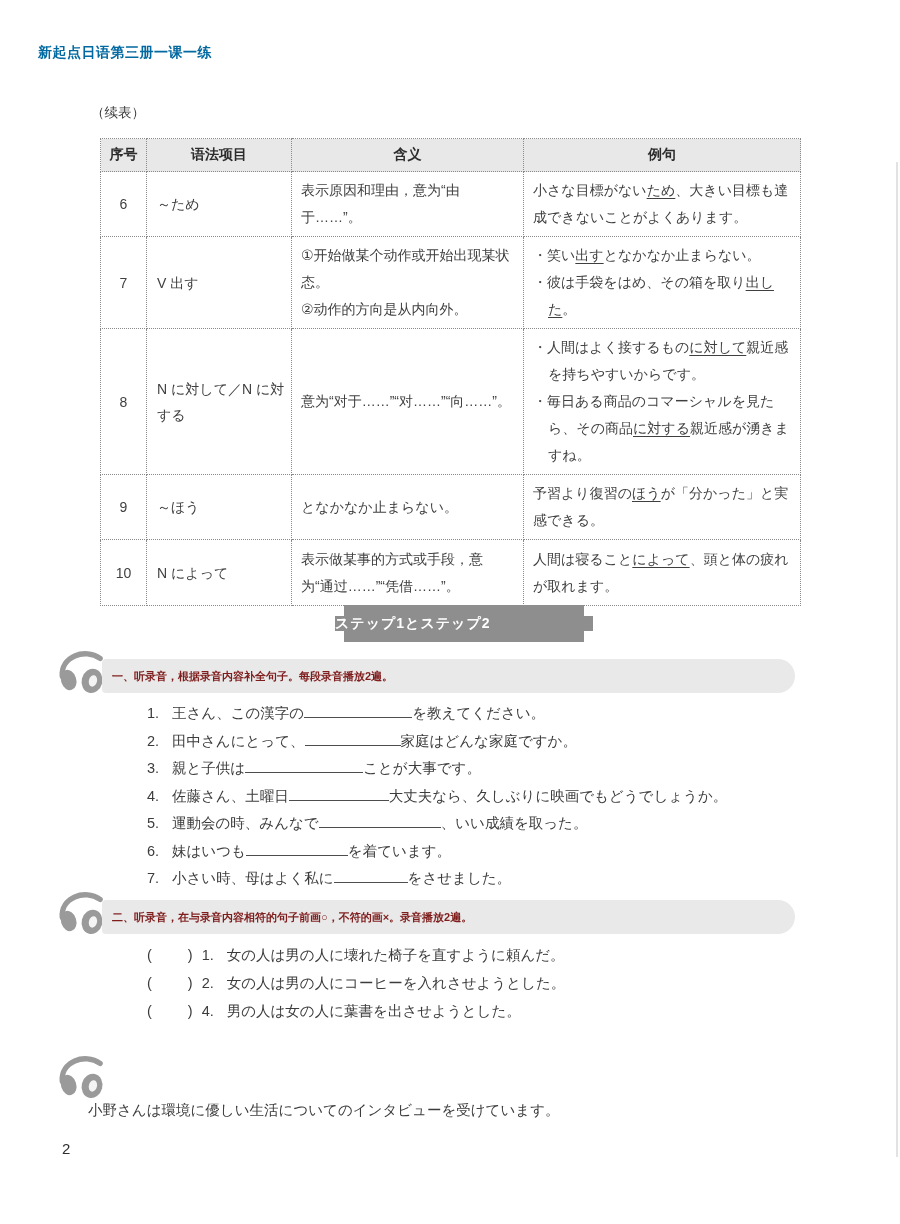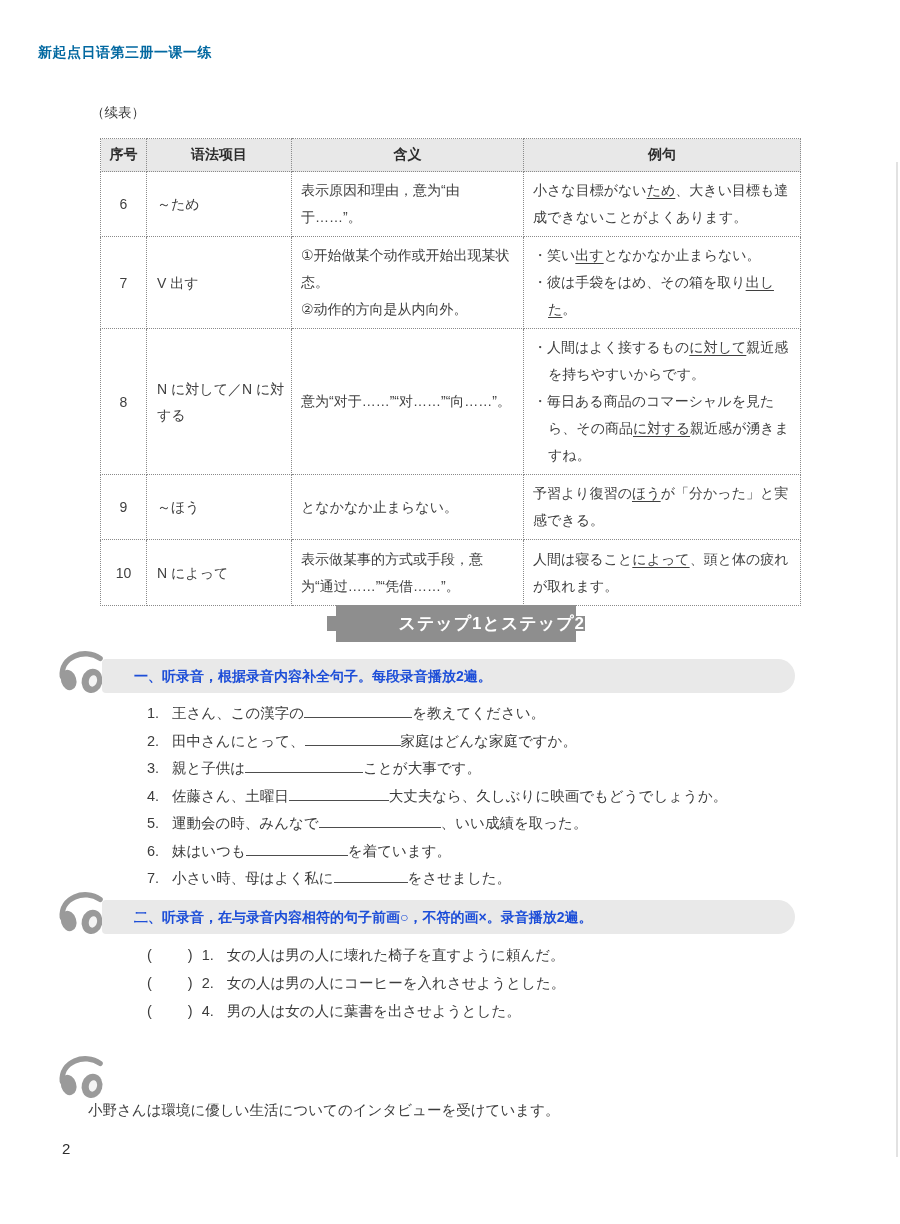--- a/index.html
+++ b/index.html
@@ -24,32 +24,32 @@
   .grammar-table tbody tr:nth-child(5){height:66px}
   td.cell-no{text-align:center;vertical-align:middle;}
   td.cell-item{padding:4px 6px 4px 10px;vertical-align:middle;line-height:26px;}
   td.cell-meaning{padding:4px 9px;vertical-align:middle;line-height:27px;}
   td.cell-example{padding:5px 9px;vertical-align:middle;line-height:27px;}
   .gp-underline{text-decoration:underline;text-underline-offset:3px;}
   .ex-line.bullet{padding-left:15px;text-indent:-15px;}
 
   
   .banner{
-    position:absolute;left:327px;top:605px;width:258px;height:37px;background:#8e8e8e;
-    color:#ffffff;font-size:17px;font-weight:bold;text-align:right;line-height:37px;letter-spacing:1px;
+    position:absolute;left:335px;top:605px;width:258px;height:37px;background:#8e8e8e;
+    color:#ffffff;font-size:14px;font-weight:bold;text-align:left;line-height:37px;letter-spacing:1px;
     clip-path:polygon(0 11px,9px 11px,9px 0,calc(100% - 9px) 0,calc(100% - 9px) 11px,100% 11px,
       100% calc(100% - 11px),calc(100% - 9px) calc(100% - 11px),calc(100% - 9px) 100%,
       9px 100%,9px calc(100% - 11px),0 calc(100% - 11px));
   }
 
   
   .section-bar{
     position:absolute;left:102px;width:693px;height:34px;background:#e9e9e9;
-    border-radius:4px 17px 17px 4px;line-height:34px;padding-left:32px;box-sizing:border-box;
-    font-weight:bold;font-size:14px;color:#1d4ed8;white-space:nowrap;
+    border-radius:4px 17px 17px 4px;line-height:34px;padding-left:10px;box-sizing:border-box;
+    font-weight:bold;font-size:11px;color:#7f1d1d;white-space:nowrap;
   }
   .bar-1{top:659px}.bar-2{top:900px}.bar-3{top:1064px}
   .audio-icon{position:absolute;width:54px;height:54px;}
   .icon-1{left:56px;top:644px}.icon-2{left:56px;top:885px}.icon-3{left:56px;top:1049px}
 
   
   .ex-list{position:absolute;left:104px;width:770px;font-size:14.5px;color:#3c3c3c;margin-left:43px;}
   .ex-list-1{top:700px;}
   .ex-list-1 .ex-item{line-height:27.5px;white-space:nowrap;}
   .ex-list-2{top:941px;}

